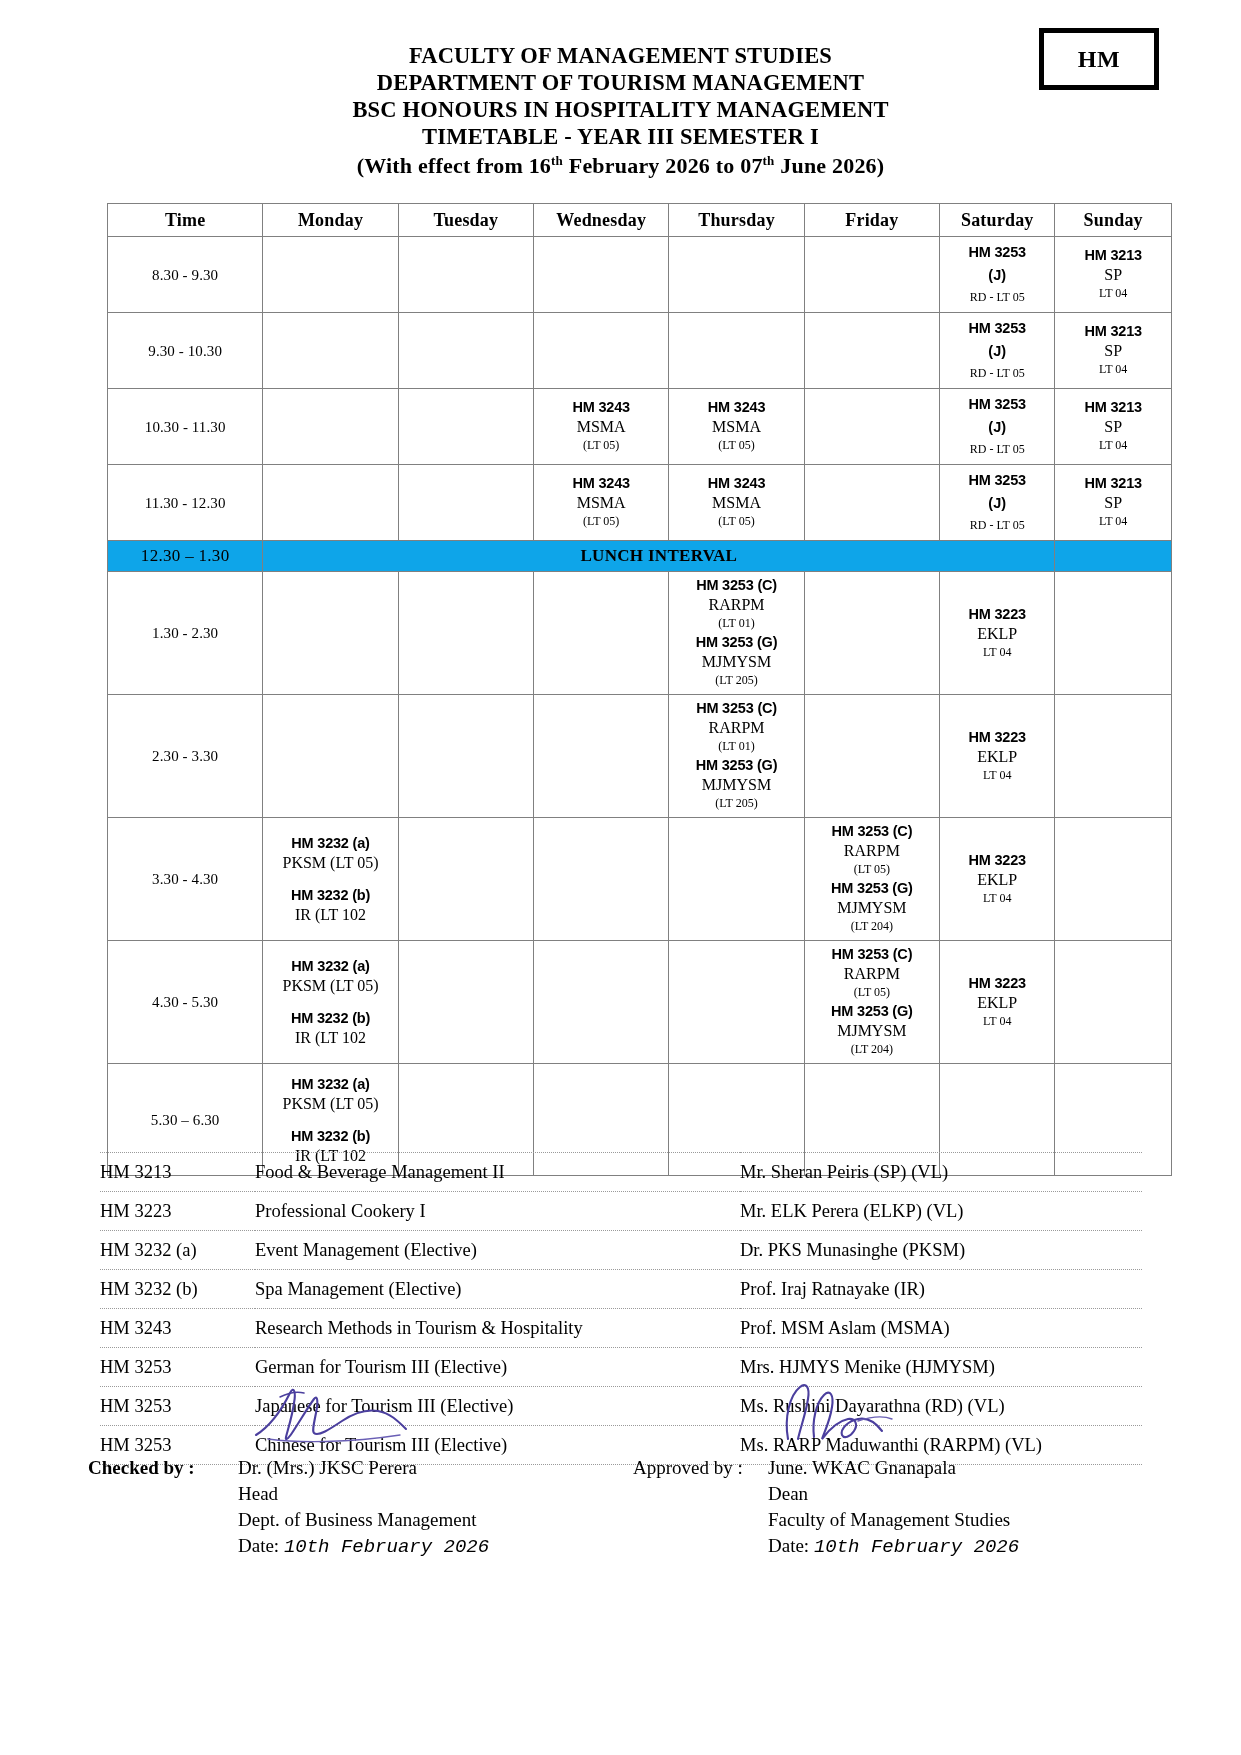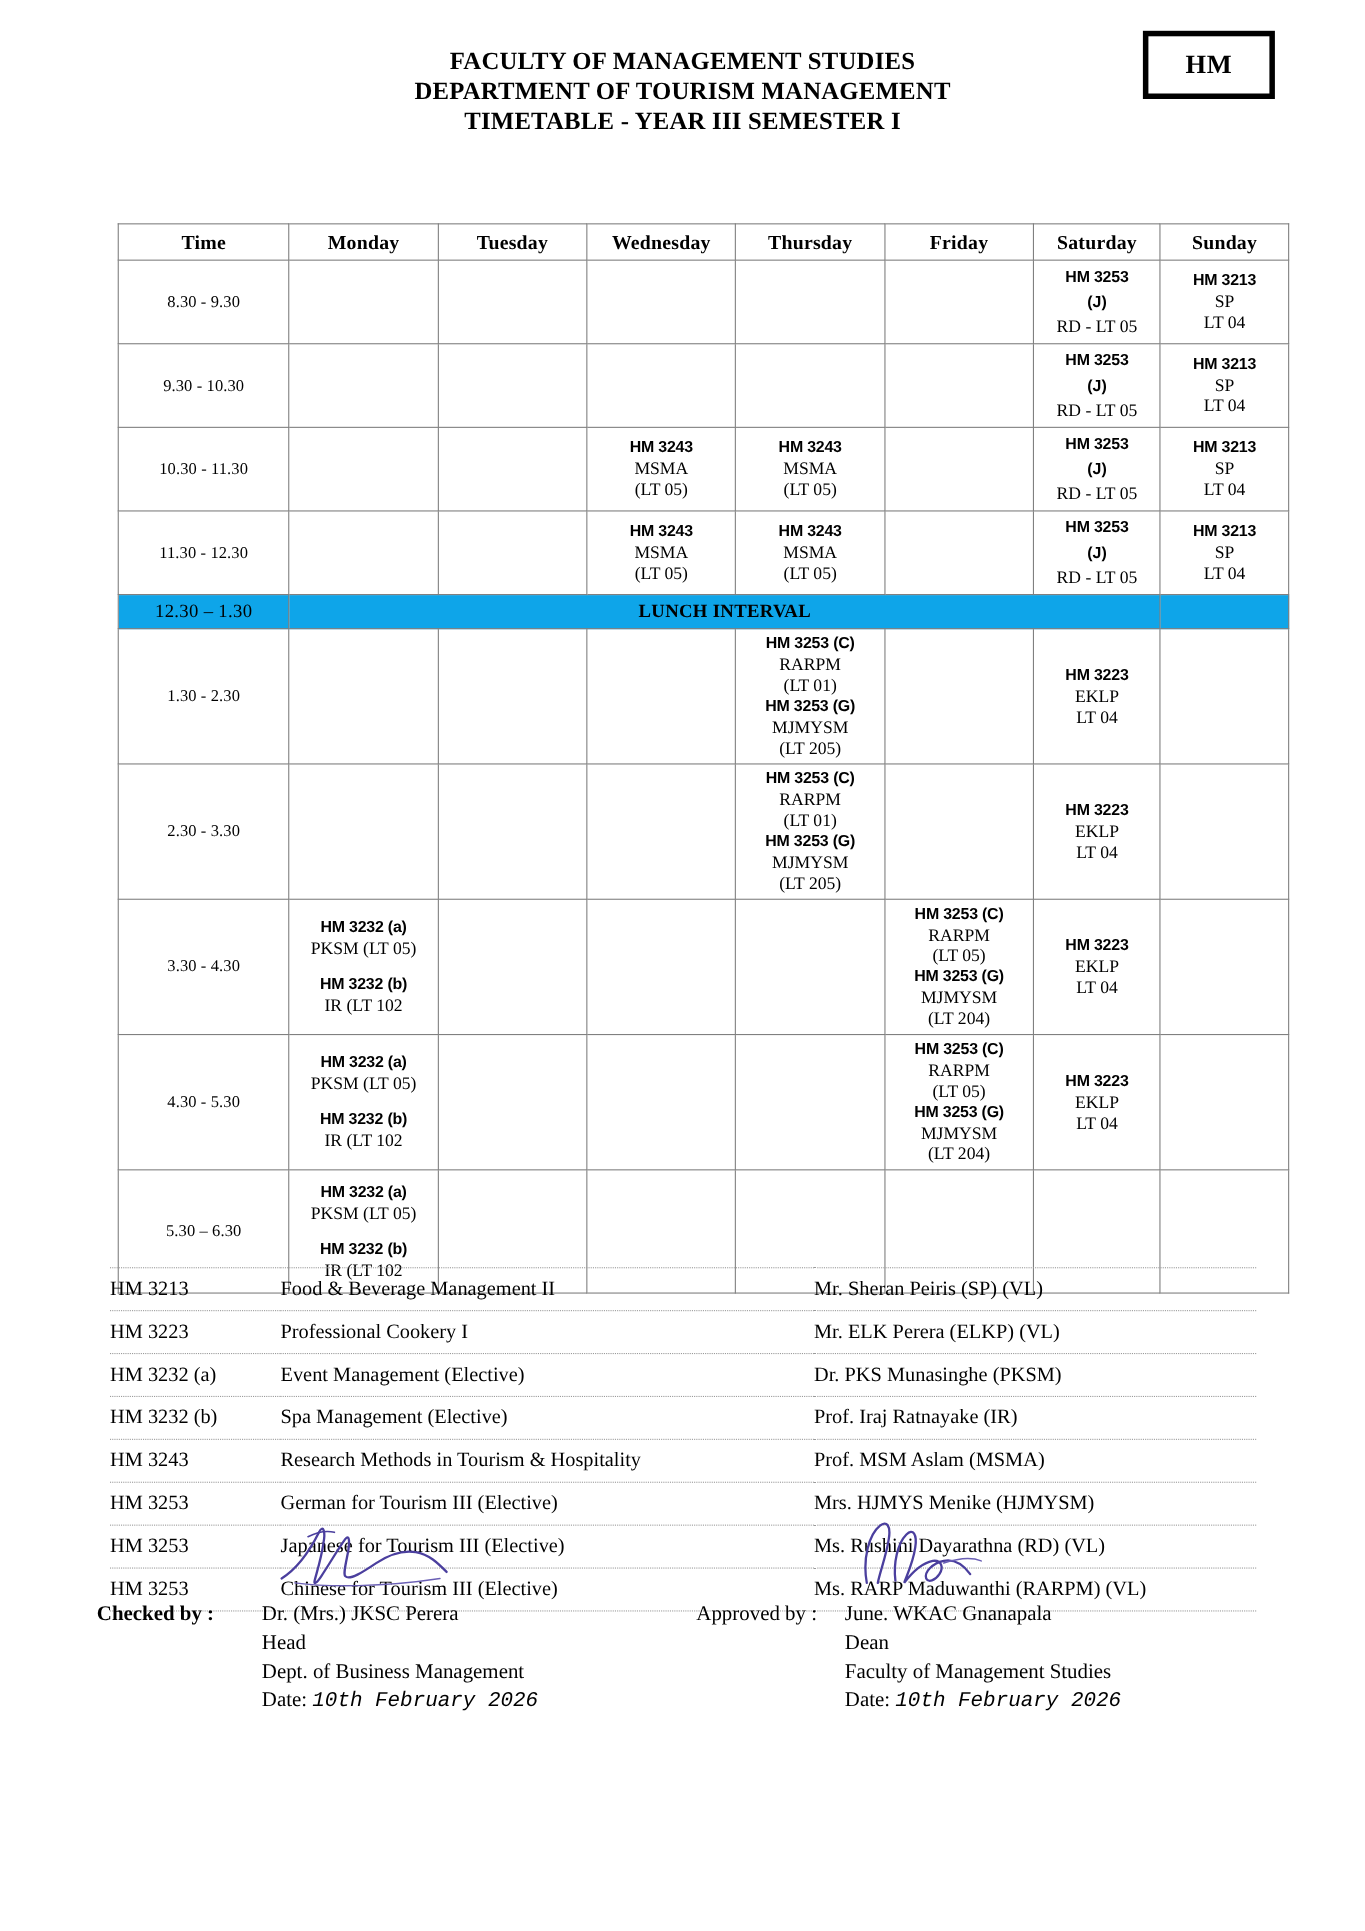--- a/index.html
+++ b/index.html
@@ -102,21 +102,21 @@
     font-weight: bold;
     font-size: 14.5px;
     line-height: 19px;
     letter-spacing: -0.2px;
   }
   .lect {
     font-size: 16px;
     line-height: 19px;
   }
   .room {
-    font-size: 16px;
+    font-size: 12px;
     line-height: 19px;
   }
   .code-j {
     font-family: "Liberation Sans", sans-serif;
     font-weight: bold;
     font-size: 14.5px;
     line-height: 26px;
   }
   .gap {
     height: 14px;
@@ -211,21 +211,23 @@
 
 <div class="page">
 
   <div class="logo-box">
     <span class="logo-text">HM</span>
   </div>
 
   <div class="heading">
     <div class="hline">FACULTY OF MANAGEMENT STUDIES</div>
     <div class="hline">DEPARTMENT OF TOURISM MANAGEMENT</div>
+    <div class="hline">BSC HONOURS IN HOSPITALITY MANAGEMENT</div>
     <div class="hline">TIMETABLE - YEAR III SEMESTER I</div>
+    <div class="hline effect"><span>(With effect from 16</span><sup>th</sup><span> February 2026 to 07</span><sup>th</sup><span> June 2026)</span></div>
   </div>
 
   <div class="tt-wrap">
     <table class="tt">
       <colgroup>
         <col class="c-time">
           <col class="c-day">
           <col class="c-day">
           <col class="c-day">
         <col class="c-day">

